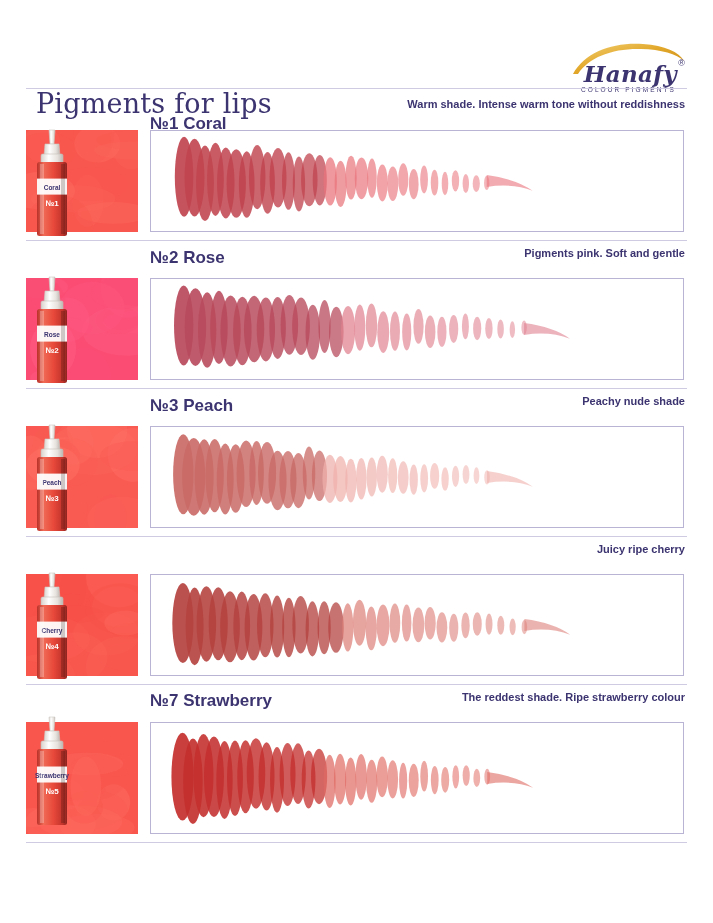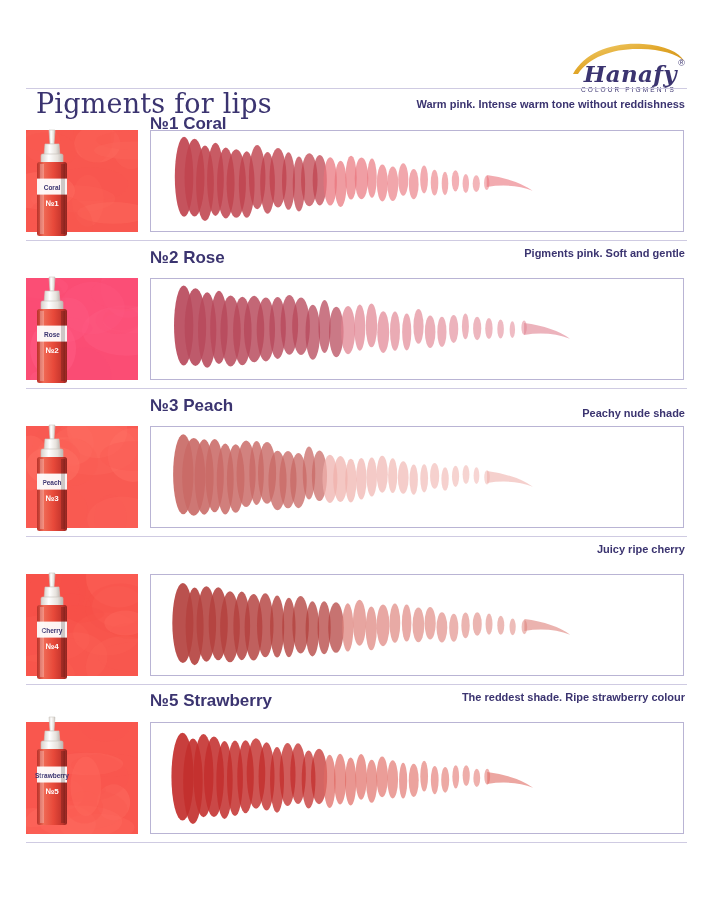--- a/index.html
+++ b/index.html
@@ -184,21 +184,21 @@
       <div class="brand-reg">®</div>
       <div class="brand-sub">COLOUR PIGMENTS</div>
     </div>
   </div>
 
   <div class="hr-top"></div>
 
   <div id="rows-root">
       <div class="row" style="top: 0px;">
         <div class="row-label" style="top: 114px;">№1 Coral</div>
-        <div class="row-desc" style="top: 98px;">Warm pink. Intense warm tone without reddishness</div>
+        <div class="row-desc" style="top: 98px;">Warm shade. Intense warm tone without reddishness</div>
         <div class="color-patch" style="top: 130px; height: 102px;">
           <svg class="patch-texture" viewBox="0 0 112 102" preserveAspectRatio="none">
             <rect width="112" height="102" fill="#f8574f"></rect>
             <ellipse cx="31.5" cy="7.6" rx="39.3" ry="15.1" fill="#f8574f" opacity="0.42"></ellipse>
             <ellipse cx="104.8" cy="11.6" rx="19.8" ry="27.6" fill="#fd6a5e" opacity="0.23"></ellipse>
             <ellipse cx="15.2" cy="87.9" rx="40.0" ry="27.6" fill="#f8574f" opacity="0.35"></ellipse>
             <ellipse cx="61.9" cy="70.7" rx="15.8" ry="26.0" fill="#fd6a5e" opacity="0.24"></ellipse>
             <ellipse cx="16.8" cy="85.0" rx="35.3" ry="8.5" fill="#f8574f" opacity="0.26"></ellipse>
             <ellipse cx="71.3" cy="13.9" rx="23.1" ry="18.7" fill="#fd6a5e" opacity="0.50"></ellipse>
             <ellipse cx="63.9" cy="54.3" rx="38.5" ry="16.8" fill="#f8574f" opacity="0.29"></ellipse>
@@ -362,21 +362,21 @@
             <text x="27" y="61.6" text-anchor="middle" font-family="&quot;Liberation Sans&quot;, sans-serif" font-size="6.5" font-weight="700" fill="#3b3470">Rose</text>
             <text x="27" y="77.6" text-anchor="middle" font-family="&quot;Liberation Sans&quot;, sans-serif" font-size="8" font-weight="700" fill="#ffffff">№2</text>
             <rect x="15" y="36" width="4" height="70" fill="#ffffff" opacity="0.26"></rect>
             <rect x="36" y="36" width="4" height="70" fill="#000000" opacity="0.18"></rect>
           </svg>
         </div>
         <div class="row-divider" style="top: 388px;"></div>
       </div>
       <div class="row" style="top: 0px;">
         <div class="row-label" style="top: 396px;">№3 Peach</div>
-        <div class="row-desc" style="top: 395px; margin-top: 12px;">Peachy nude shade</div>
+        <div class="row-desc" style="top: 395px;">Peachy nude shade</div>
         <div class="color-patch" style="top: 426px; height: 102px;">
           <svg class="patch-texture" viewBox="0 0 112 102" preserveAspectRatio="none">
             <rect width="112" height="102" fill="#f95a52"></rect>
             <ellipse cx="84.4" cy="91.9" rx="16.3" ry="23.1" fill="#f95a52" opacity="0.30"></ellipse>
             <ellipse cx="96.2" cy="93.4" rx="35.2" ry="22.8" fill="#fe6f63" opacity="0.19"></ellipse>
             <ellipse cx="35.7" cy="83.5" rx="25.7" ry="24.2" fill="#f95a52" opacity="0.49"></ellipse>
             <ellipse cx="48.5" cy="17.3" rx="19.3" ry="21.1" fill="#fe6f63" opacity="0.26"></ellipse>
             <ellipse cx="27.1" cy="15.9" rx="19.9" ry="17.1" fill="#f95a52" opacity="0.42"></ellipse>
             <ellipse cx="71.2" cy="4.0" rx="30.2" ry="28.2" fill="#fe6f63" opacity="0.41"></ellipse>
             <ellipse cx="15.5" cy="27.4" rx="32.6" ry="29.7" fill="#f95a52" opacity="0.30"></ellipse>
@@ -539,21 +539,21 @@
             <rect x="12" y="50.6" width="30" height="16" fill="#ffffff" opacity="0.94"></rect>
             <text x="27" y="61.6" text-anchor="middle" font-family="&quot;Liberation Sans&quot;, sans-serif" font-size="6.5" font-weight="700" fill="#3b3470">Cherry</text>
             <text x="27" y="77.6" text-anchor="middle" font-family="&quot;Liberation Sans&quot;, sans-serif" font-size="8" font-weight="700" fill="#ffffff">№4</text>
             <rect x="15" y="36" width="4" height="70" fill="#ffffff" opacity="0.26"></rect>
             <rect x="36" y="36" width="4" height="70" fill="#000000" opacity="0.18"></rect>
           </svg>
         </div>
         <div class="row-divider" style="top: 684px;"></div>
       </div>
       <div class="row" style="top: 0px;">
-        <div class="row-label" style="top: 691px;">№5 Strawberry</div>
+        <div class="row-label" style="top: 691px;">№7 Strawberry</div>
         <div class="row-desc" style="top: 691px;">The reddest shade. Ripe strawberry colour</div>
         <div class="color-patch" style="top: 722px; height: 112px;">
           <svg class="patch-texture" viewBox="0 0 112 112" preserveAspectRatio="none">
             <rect width="112" height="112" fill="#f9574e"></rect>
             <ellipse cx="25.2" cy="81.5" rx="27.2" ry="31.0" fill="#f9574e" opacity="0.19"></ellipse>
             <ellipse cx="87.6" cy="80.4" rx="16.6" ry="18.1" fill="#fe6c60" opacity="0.50"></ellipse>
             <ellipse cx="56.2" cy="86.9" rx="45.3" ry="20.8" fill="#f9574e" opacity="0.27"></ellipse>
             <ellipse cx="35.2" cy="72.3" rx="22.8" ry="16.2" fill="#fe6c60" opacity="0.27"></ellipse>
             <ellipse cx="37.3" cy="53.5" rx="38.5" ry="25.7" fill="#f9574e" opacity="0.23"></ellipse>
             <ellipse cx="71.2" cy="105.6" rx="37.3" ry="13.7" fill="#fe6c60" opacity="0.31"></ellipse>

